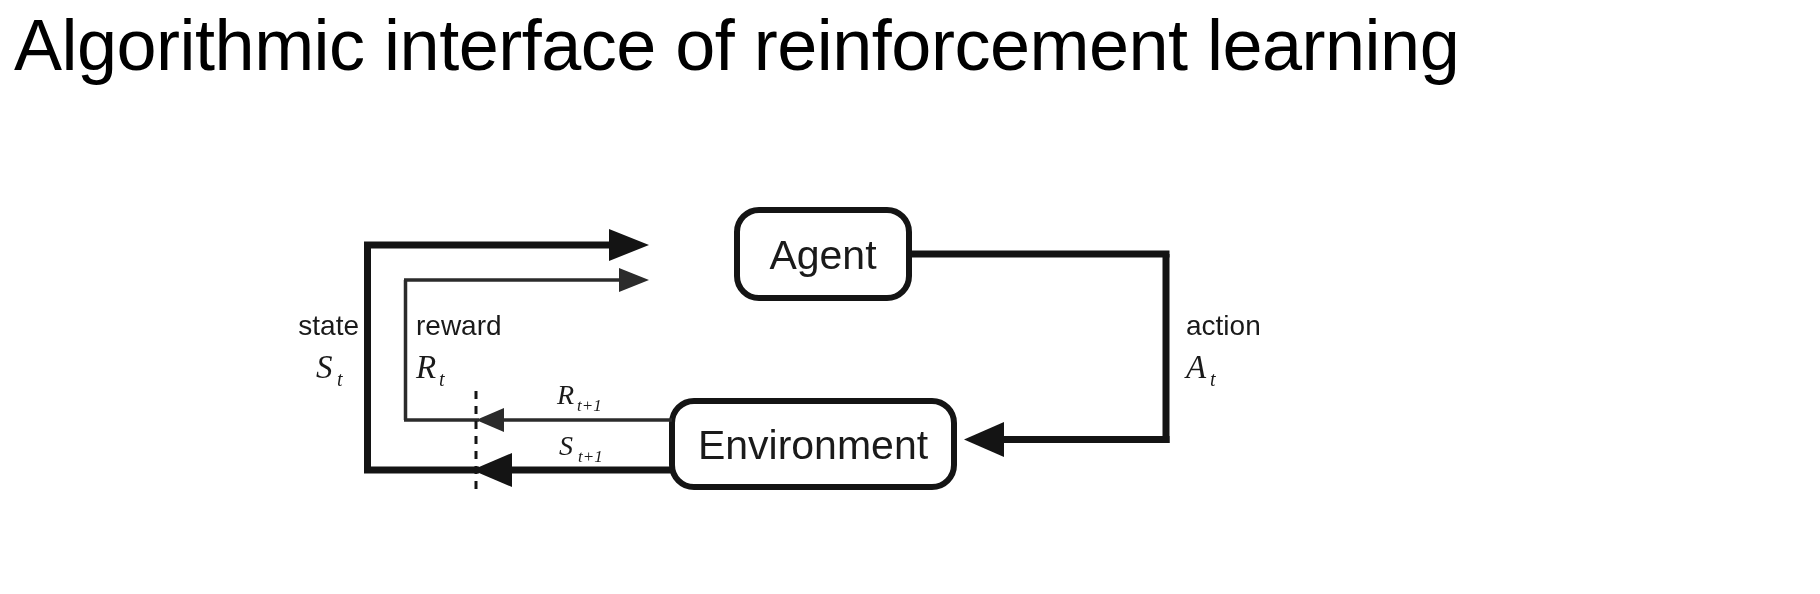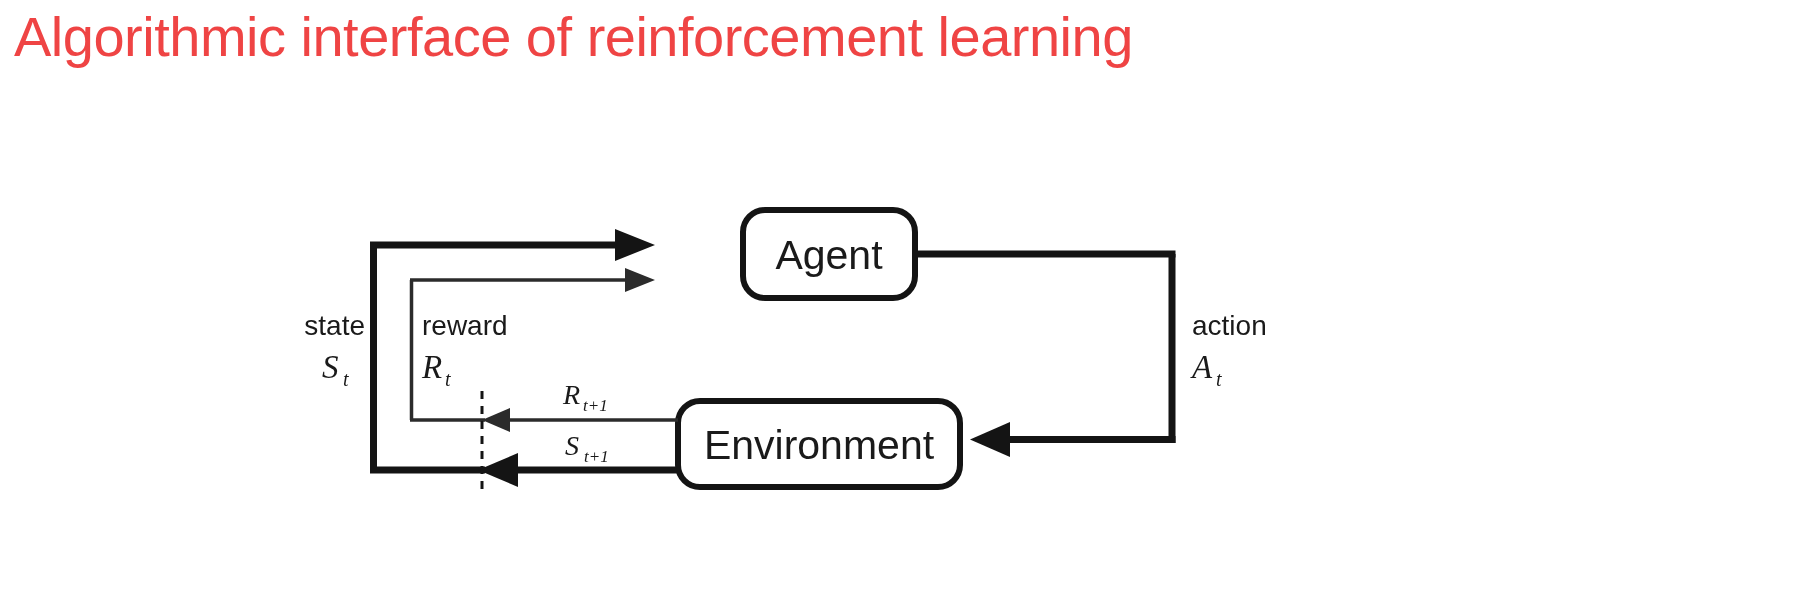--- a/index.html
+++ b/index.html
@@ -13,30 +13,30 @@
     position: relative;
     overflow: hidden;
     font-family: "Liberation Sans", sans-serif;
     color: #000000;
   }
   #slide-title {
     position: absolute;
     left: 14px;
     top: 6px;
     font-family: "Liberation Sans", sans-serif;
-    font-size: 56px;
+    font-size: 72px;
     font-weight: 300;
     letter-spacing: -0.5px;
     line-height: 1.1;
-    color: #ef4444;
+    color: #000000;
     white-space: nowrap;
   }
   #rl-diagram {
     position: absolute;
-    left: 270px;
+    left: 264px;
     top: 175px;
     width: 1120px;
     height: 360px;
   }
   #rl-diagram svg {
     display: block;
   }
   .node-label {
     font-family: "Liberation Sans", sans-serif;
     font-size: 41px;

